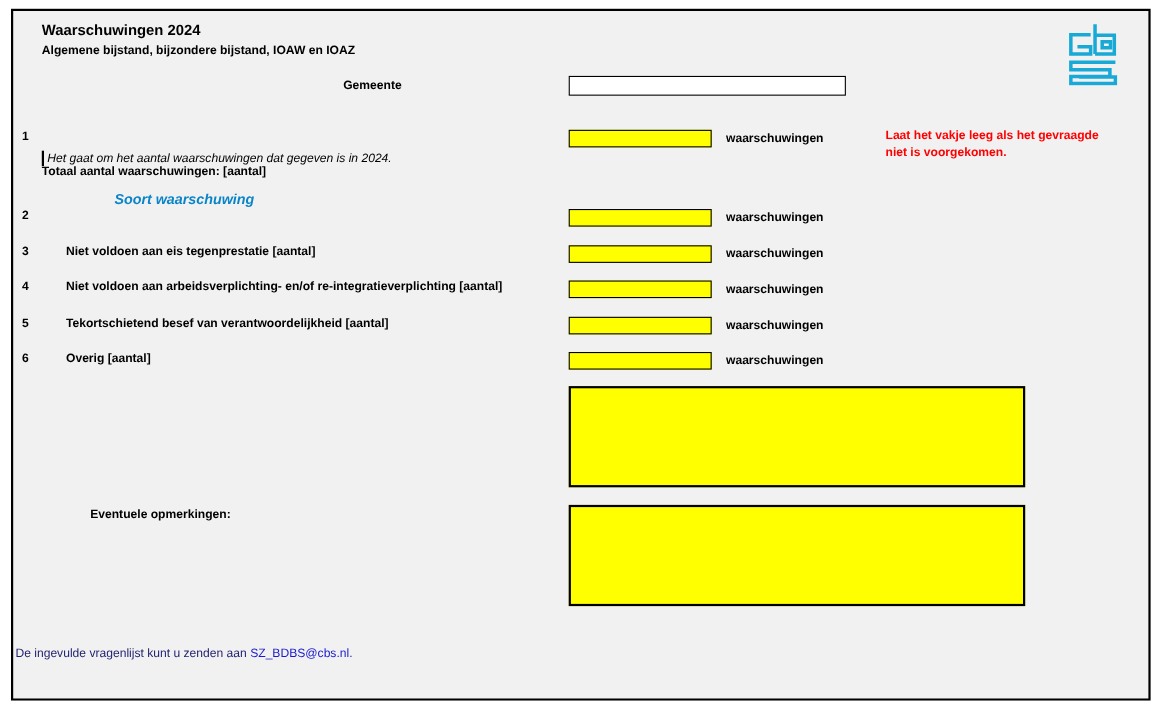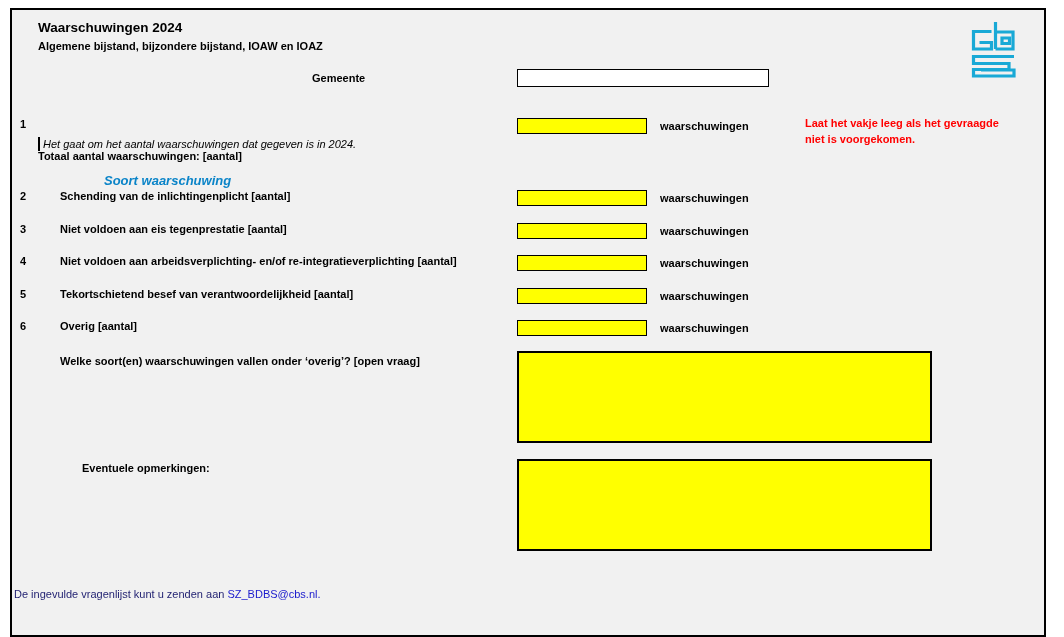--- a/index.html
+++ b/index.html
@@ -71,21 +71,20 @@
   <div class="abs note">Het gaat om het aantal waarschuwingen dat gegeven is in 2024.</div>
 
   <div class="abs instructions" style="color:#ff0000;">
     <div>Laat het vakje leeg als het gevraagde</div>
     <div>niet is voorgekomen.</div>
   </div>
 
   <div class="abs section-heading" style="color:#0a84c8;">Soort waarschuwing</div>
 
   <div class="abs qnum" style="top:180px;">2</div>
-  <div class="abs qlabel" style="left:48px; top:180px;">Schending van de inlichtingenplicht [aantal]</div>
   <input class="abs num-input" style="top: 180px;" type="text">
   <div class="abs unit" style="top:182px;">waarschuwingen</div>
 
   <div class="abs qnum" style="top:213px;">3</div>
   <div class="abs qlabel" style="left:48px; top:213px;">Niet voldoen aan eis tegenprestatie [aantal]</div>
   <input class="abs num-input" style="top: 213px;" type="text">
   <div class="abs unit" style="top:215px;">waarschuwingen</div>
 
   <div class="abs qnum" style="top:245px;">4</div>
   <div class="abs qlabel" style="left:48px; top:245px;">Niet voldoen aan arbeidsverplichting- en/of re-integratieverplichting [aantal]</div>
@@ -95,21 +94,20 @@
   <div class="abs qnum" style="top:278px;">5</div>
   <div class="abs qlabel" style="left:48px; top:278px;text-align:right;">Tekortschietend besef van verantwoordelijkheid [aantal]</div>
   <input class="abs num-input" style="top: 278px;" type="text">
   <div class="abs unit" style="top:280px;">waarschuwingen</div>
 
   <div class="abs qnum" style="top:310px;">6</div>
   <div class="abs qlabel" style="left:48px; top:310px;">Overig [aantal]</div>
   <input class="abs num-input" style="top: 310px;" type="text">
   <div class="abs unit" style="top:312px;">waarschuwingen</div>
 
-  <div class="abs qlabel" style="left:48px; top:345px;">Welke soort(en) waarschuwingen vallen onder ‘overig’? [open vraag]</div>
   <textarea class="abs big-input" style="top: 341px; background: rgb(255, 255, 0);"></textarea>
 
   <div class="abs qlabel" style="left:26px; top:452px;margin-left:44px;">Eventuele opmerkingen:</div>
   <textarea class="abs big-input" style="top: 449px; background: rgb(255, 255, 0);"></textarea>
 
   <div class="abs footer">
     <span>De ingevulde vragenlijst kunt u zenden aan </span><a href="#" style="color:#1a1acd;">SZ_BDBS@cbs.nl.</a>
   </div>
 
 </div>

